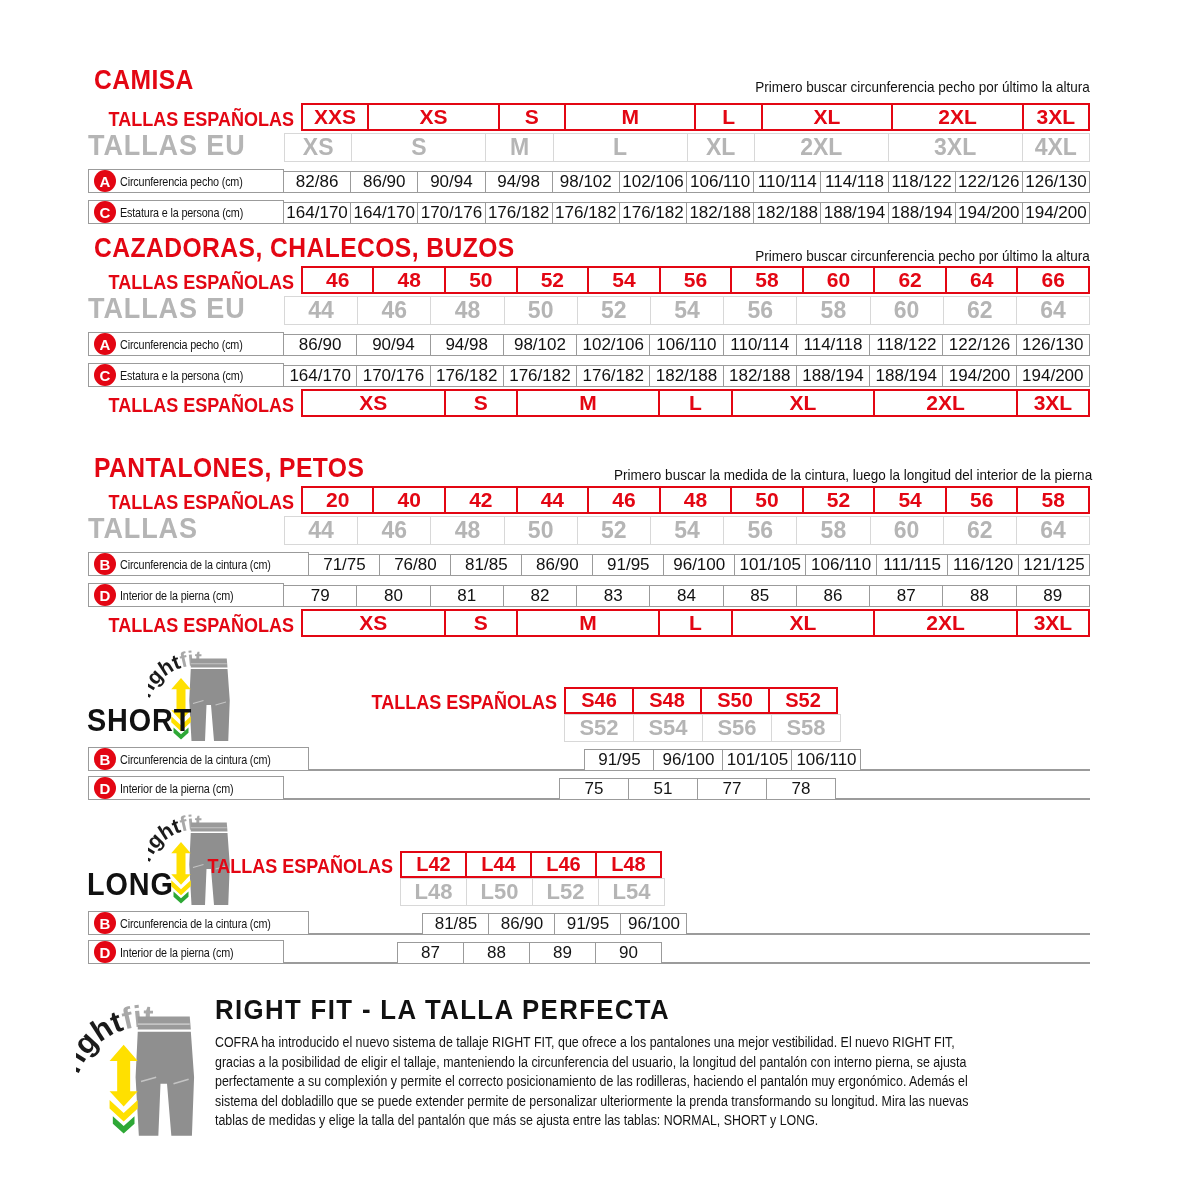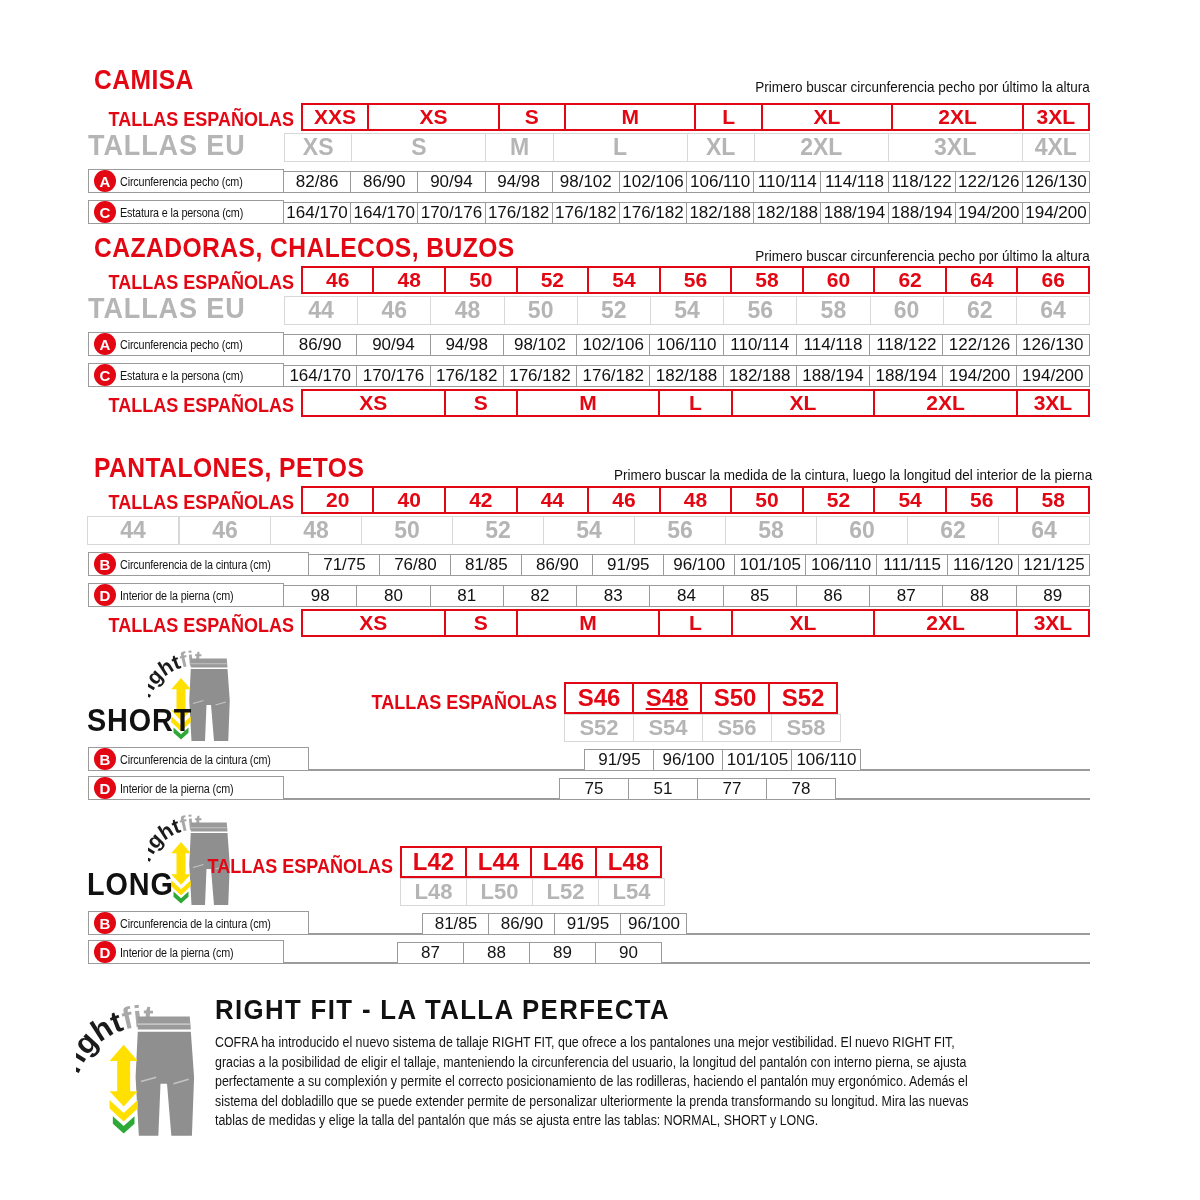--- a/index.html
+++ b/index.html
@@ -43,21 +43,21 @@
   .dr .lbl{border:1px solid var(--border);padding-left:3px;}
   .dr .c{border:1px solid var(--border);margin-left:-1px;font-size:17px;color:#111;}
   .badge{flex:0 0 22px;height:22px;border-radius:50%;background:var(--red);color:#fff;
     font-weight:bold;font-size:15px;display:flex;align-items:center;justify-content:center;margin:0 4px 0 2px;}
   .lbl-text{font-size:13.5px;white-space:nowrap;transform:scaleX(.8);transform-origin:0 50%;letter-spacing:-.2px;}
 
   
   .rf-lbl{display:flex;align-items:center;justify-content:flex-end;color:var(--red);
     font-weight:bold;font-size:20px;padding-right:7px;}
   .rf-es{height:30px;}
-  .rf-es .c{flex:0 0 auto;border:2px solid var(--red);margin-left:-2px;color:var(--red);font-weight:bold;font-size:24px;}
+  .rf-es .c{flex:0 0 auto;border:2px solid var(--red);margin-left:-2px;color:var(--red);font-weight:bold;font-size:20px;}
   .rf-es .c:nth-child(2){margin-left:0;}
   .rf-eu{height:28px;}
   .rf-eu .c{flex:0 0 auto;border:1px solid var(--lborder);margin-left:-1px;color:var(--gray);font-weight:bold;font-size:22px;}
   .rf-eu .c:nth-child(2){margin-left:0;}
   .rf-dr{height:30px;margin-top:-1px;}
   .rf-dr .lbl{border:1px solid var(--border);padding-left:3px;flex:0 0 196px;}
   .rf-dr .c{border:1px solid var(--border);margin-left:-1px;font-size:17px;}
 
   .fit-title{position:absolute;font-size:32px;font-weight:bold;color:#111;
     transform:scaleX(.9);transform-origin:0 50%;letter-spacing:1px;white-space:nowrap;}
@@ -237,20 +237,23 @@
         <div class="c" style="flex-grow: 1;">44</div>
         <div class="c" style="flex-grow: 1;">46</div>
         <div class="c" style="flex-grow: 1;">48</div>
         <div class="c" style="flex-grow: 1;">50</div>
         <div class="c" style="flex-grow: 1;">52</div>
         <div class="c" style="flex-grow: 1;">54</div>
         <div class="c" style="flex-grow: 1;">56</div>
         <div class="c" style="flex-grow: 1;">58</div>
       </div>
       <div class="row eu">
+        <div class="lbl gray-lbl">
+          <div class="condL">TALLAS</div>
+        </div>
         <div class="c" style="flex-grow: 1;">44</div>
         <div class="c" style="flex-grow: 1;">46</div>
         <div class="c" style="flex-grow: 1;">48</div>
         <div class="c" style="flex-grow: 1;">50</div>
         <div class="c" style="flex-grow: 1;">52</div>
         <div class="c" style="flex-grow: 1;">54</div>
         <div class="c" style="flex-grow: 1;">56</div>
         <div class="c" style="flex-grow: 1;">58</div>
         <div class="c" style="flex-grow: 1;">60</div>
         <div class="c" style="flex-grow: 1;">62</div>
@@ -271,21 +274,21 @@
         <div class="c">106/110</div>
         <div class="c">111/115</div>
         <div class="c">116/120</div>
         <div class="c">121/125</div>
       </div>
       <div class="row dr">
         <div class="lbl">
           <div class="badge">D</div>
           <div class="lbl-text">Interior de la pierna (cm)</div>
         </div>
-        <div class="c">98</div>
+        <div class="c">79</div>
         <div class="c">80</div>
         <div class="c">81</div>
         <div class="c">82</div>
         <div class="c">83</div>
         <div class="c">84</div>
         <div class="c">85</div>
         <div class="c">86</div>
         <div class="c">87</div>
         <div class="c">88</div>
         <div class="c">89</div>
@@ -318,21 +321,21 @@
         <polygon fill="#ffe000" points="31,107 44,119 57,107 57,115 44,127 31,115"></polygon>
         <polygon fill="#2ea836" points="34,122 44,131 54,122 54,129 44,138 34,129"></polygon>
       </svg></div>
   <div class="fit-title" style="left:87px;top:702px">SHORT</div>
   <div class="tbl" id="t-short" style="top:684px">
       <div class="row rf-es">
         <div class="rf-lbl" style="flex: 0 0 476px;">
           <div class="condR">TALLAS ESPAÑOLAS</div>
         </div>
         <div class="c" style="flex: 0 0 70px;">S46</div>
-        <div class="c" style="flex: 0 0 70px; text-decoration: underline;">S48</div>
+        <div class="c" style="flex: 0 0 70px;">S48</div>
         <div class="c" style="flex: 0 0 70px;">S50</div>
         <div class="c" style="flex: 0 0 70px;">S52</div>
       </div>
       <div class="row rf-eu">
         <div class="rf-lbl" style="flex: 0 0 476px;"></div>
         <div class="c" style="flex: 0 0 70px;">S52</div>
         <div class="c" style="flex: 0 0 70px;">S54</div>
         <div class="c" style="flex: 0 0 70px;">S56</div>
         <div class="c" style="flex: 0 0 70px;">S58</div>
       </div>

